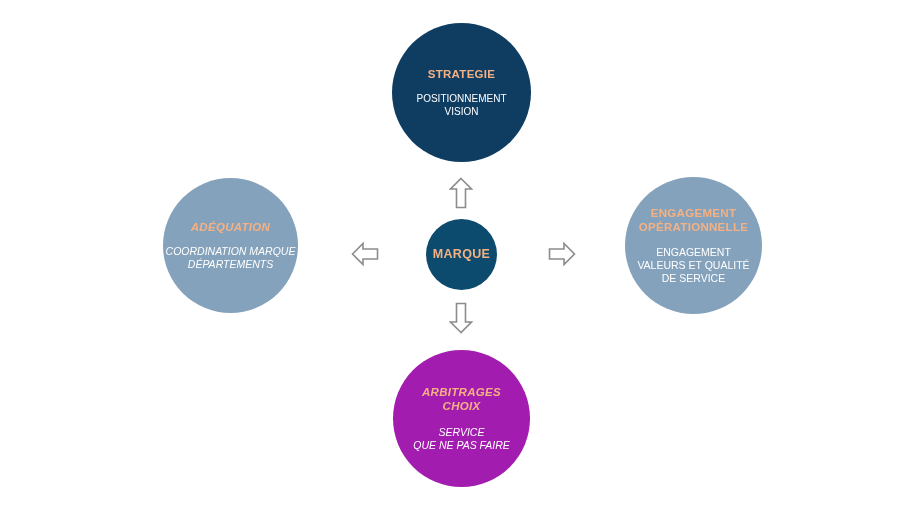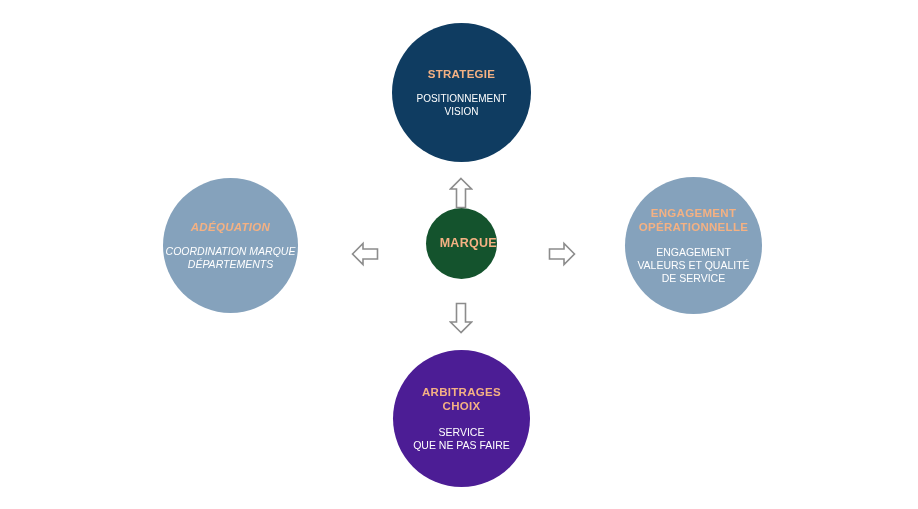--- a/index.html
+++ b/index.html
@@ -36,25 +36,24 @@
     white-space: pre-line;
   }
 
   .node-sub {
     white-space: pre-line;
   }
 
   
   #node-marque {
     left: 426px;
-    top: 208px;
+    top: 219px;
     width: 71px;
     height: 71px;
-    background: #14532d;
-    align-items: flex-end;
+    background: #0c4a6e;
   }
   #node-marque .node-title {
     color: #F4B183;
     font-size: 12.5px;
   }
 
   
   #node-strategie {
     left: 392px;
     top: 23px;
@@ -109,21 +108,22 @@
     font-size: 10.5px;
     text-align: center;
   }
 
   
   #node-arbitrages {
     left: 393px;
     top: 350px;
     width: 137px;
     height: 137px;
-    background: #4c1d95;
+    background: #a21caf;
+    font-style: italic;
   }
   #node-arbitrages .node-title {
     color: #F4B183;
     font-size: 11.5px;
     margin-bottom: 13px;
   }
   #node-arbitrages .node-sub {
     color: #ffffff;
     font-size: 10.5px;
   }

